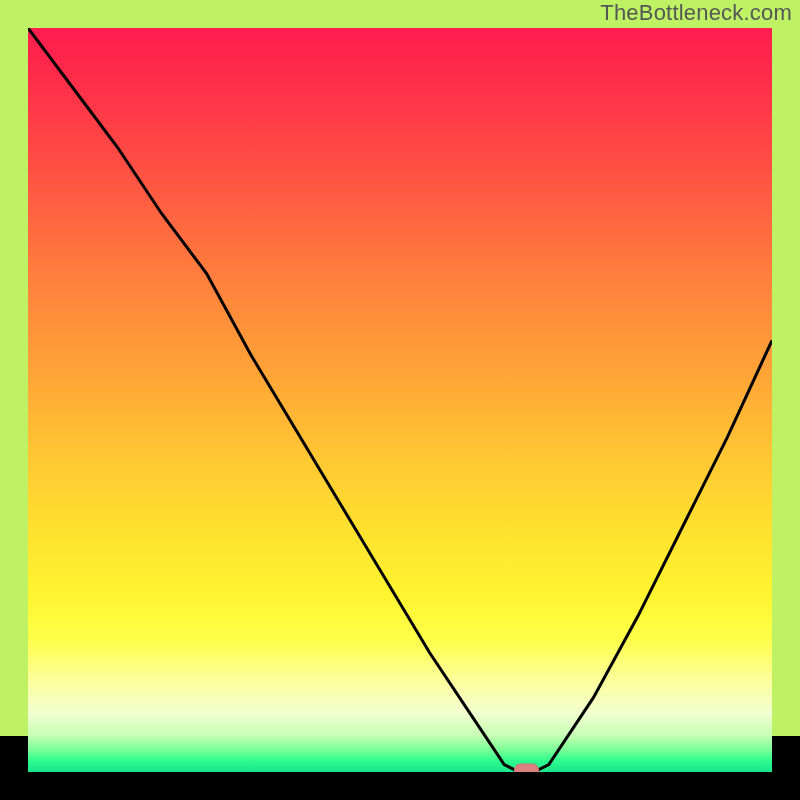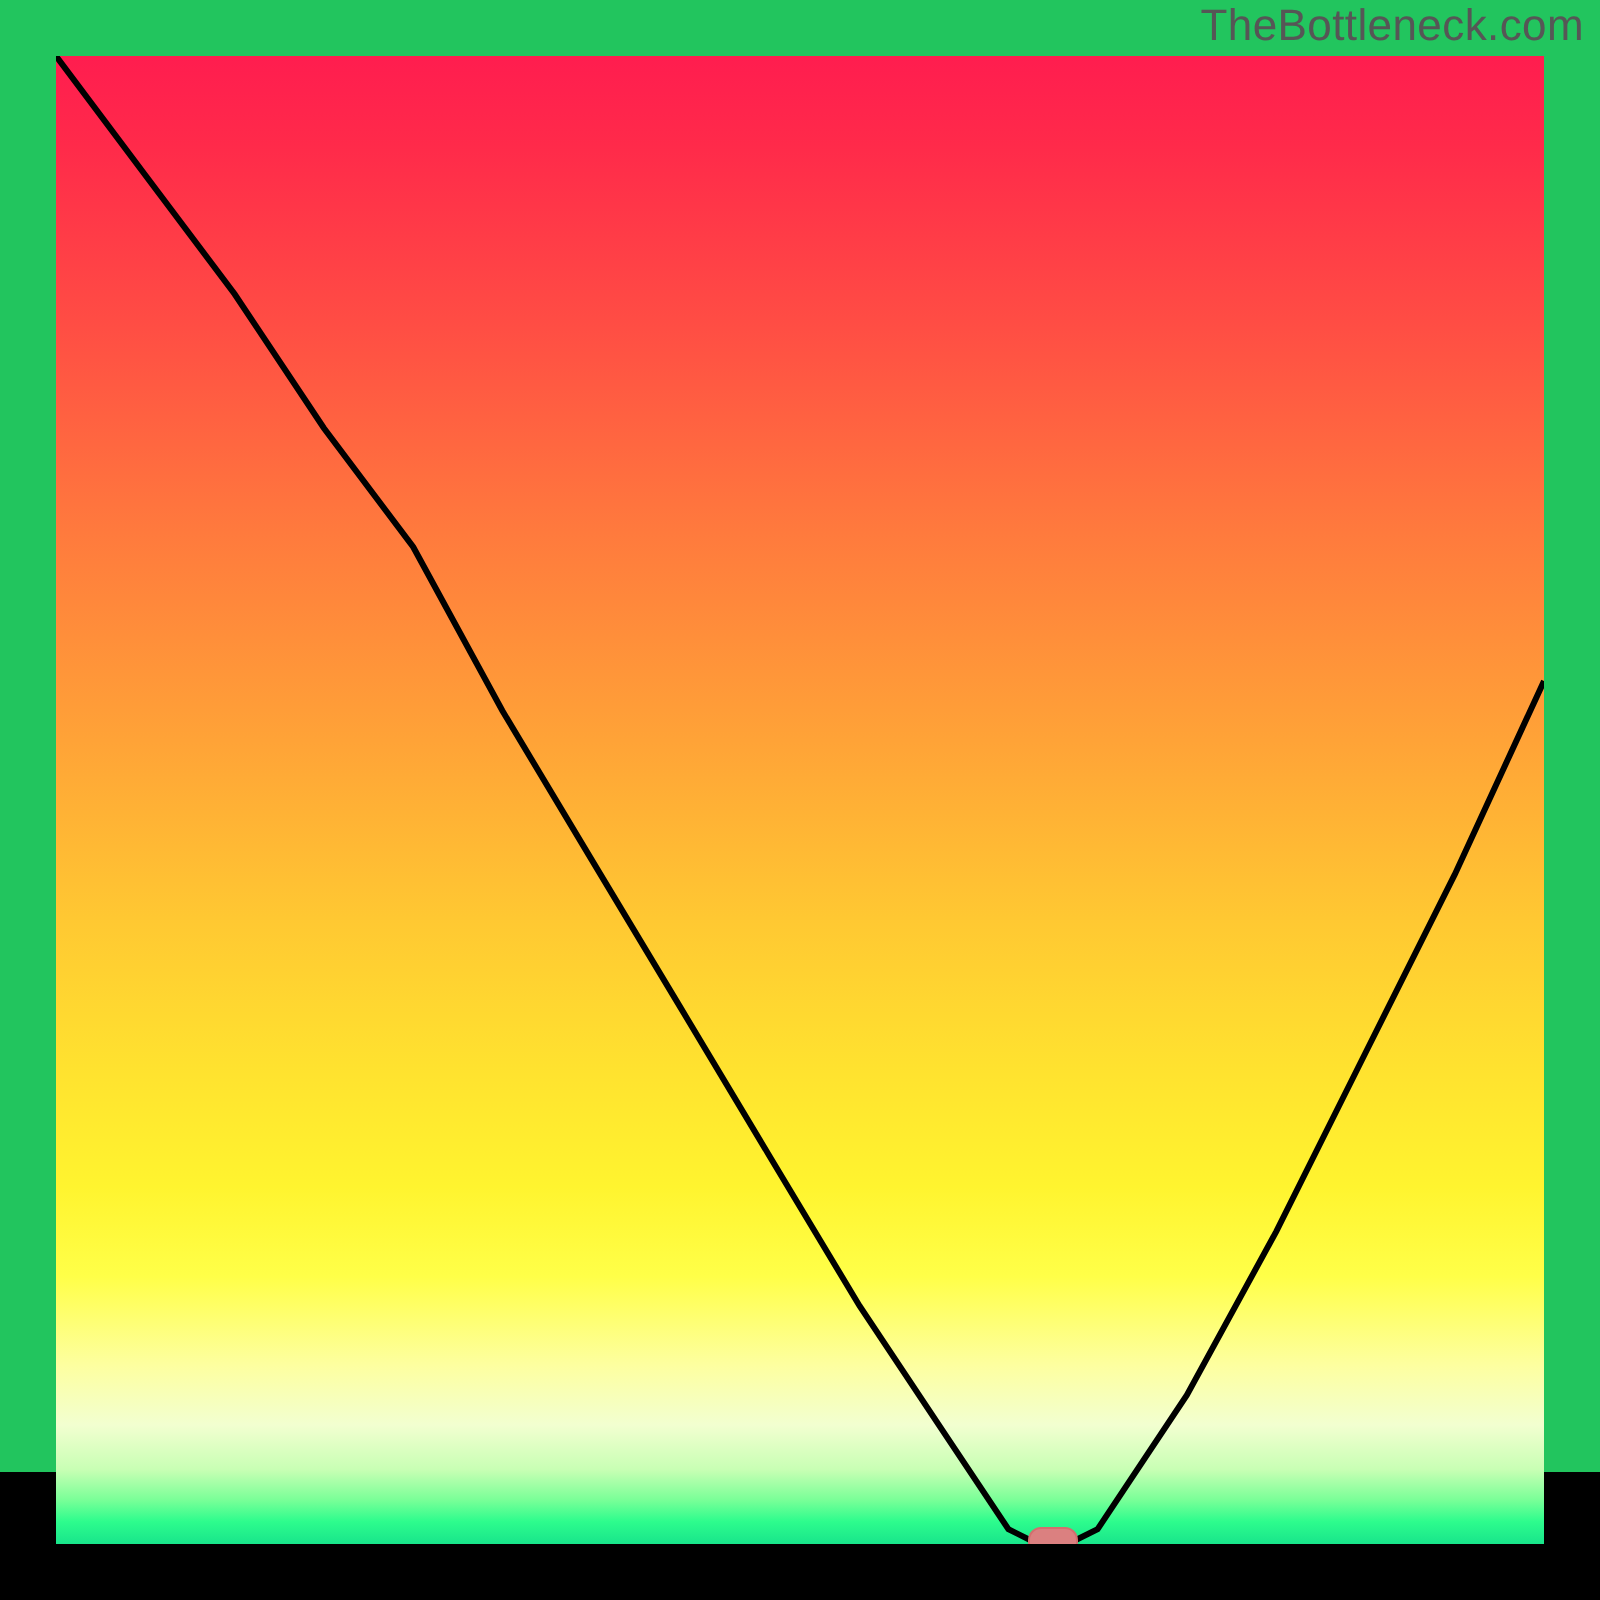--- a/index.html
+++ b/index.html
@@ -7,21 +7,21 @@
     padding: 0;
     width: 800px;
     height: 800px;
     background: #000;
     overflow: hidden;
   }
   .container {
     position: relative;
     width: 800px;
     height: 736px;
-    background: #22c55e;
+    background: #bef264;
     text-align: right;
   }
   .brand {
     position: absolute;
     top: 0px;
     right: 8px;
     font-family: Arial, Helvetica, sans-serif;
     font-size: 22px;
     font-weight: 500;
     color: #565656;

